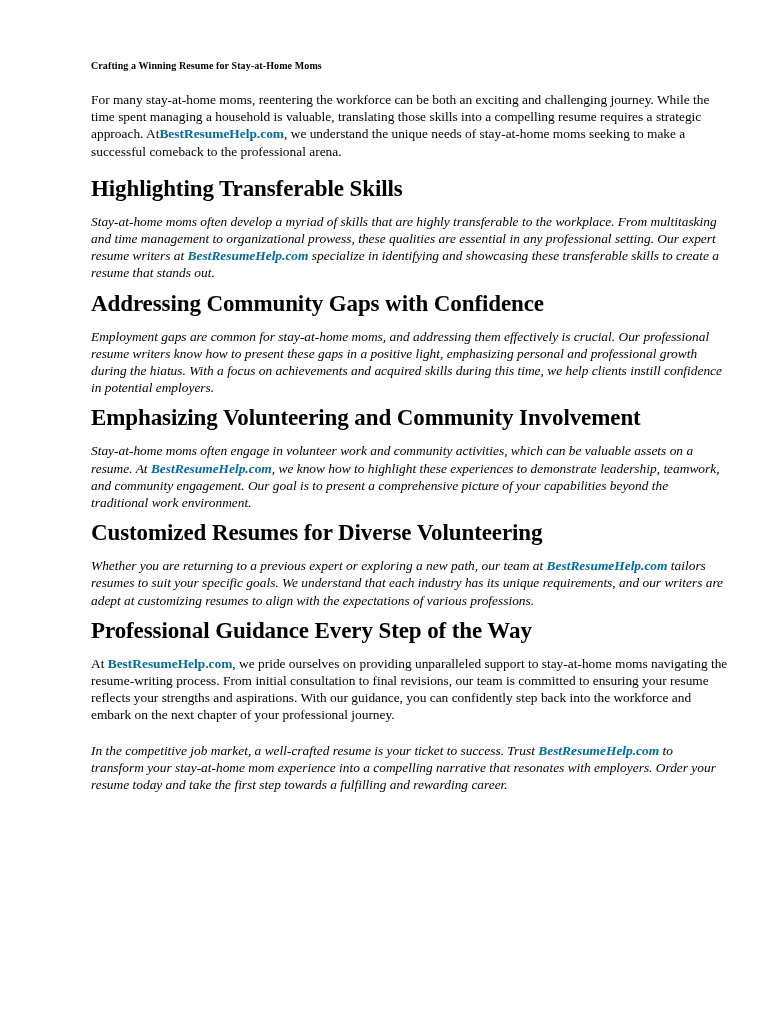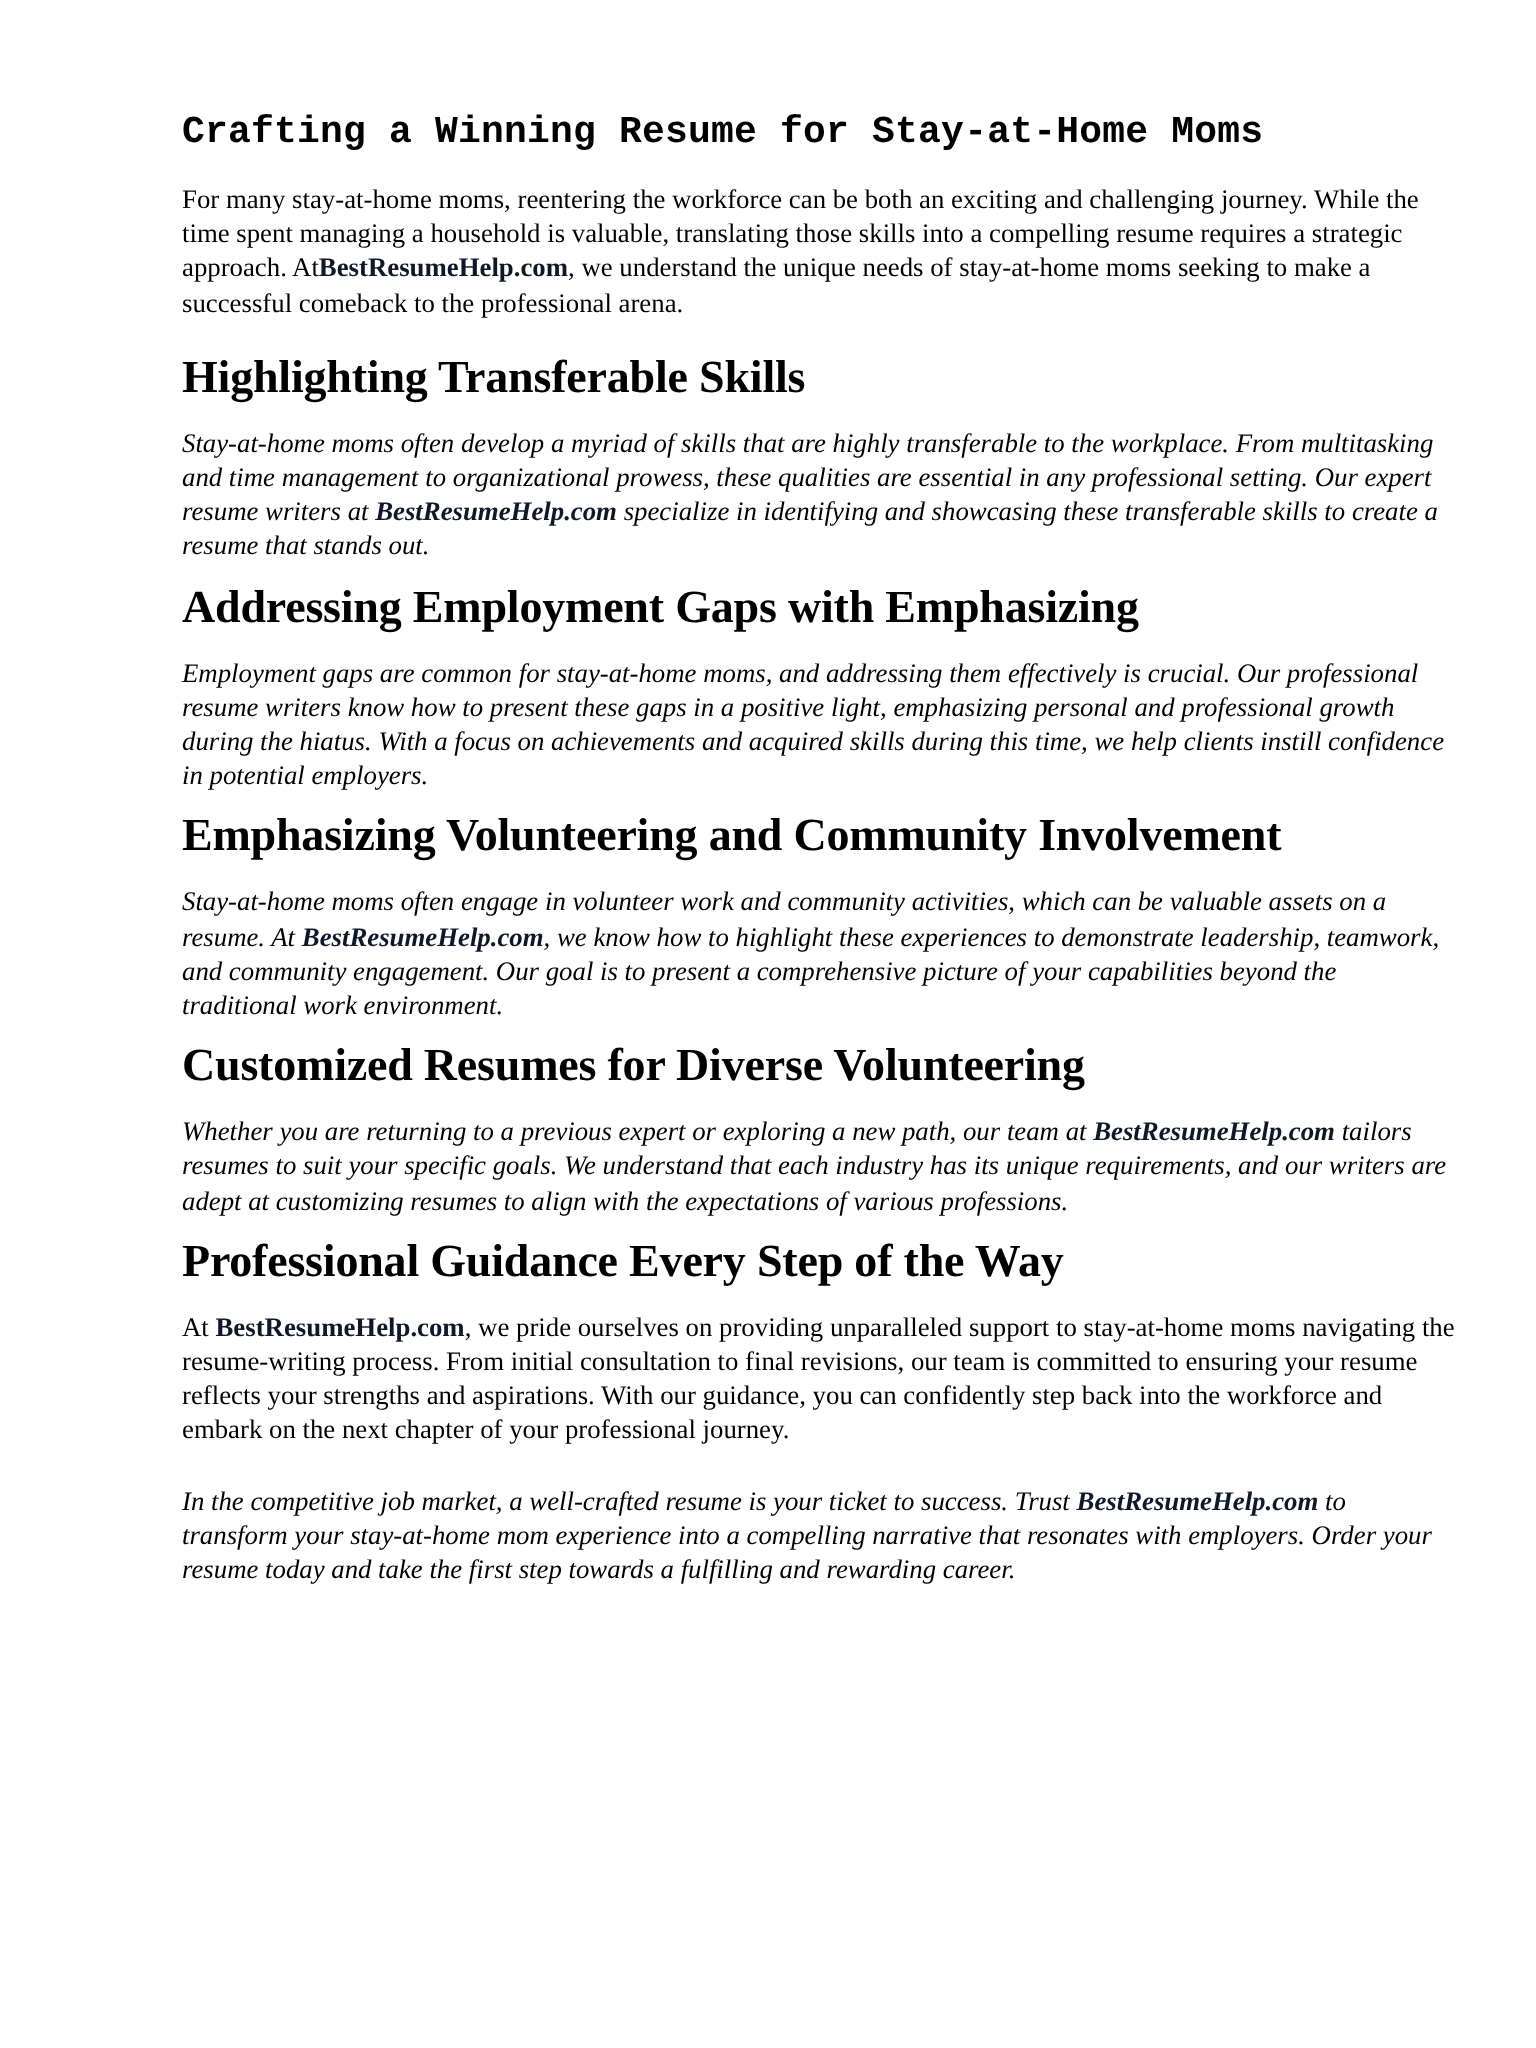--- a/index.html
+++ b/index.html
@@ -20,26 +20,25 @@
     height: 1024px;
     background: #ffffff;
   }
   .content {
     position: absolute;
     left: 91px;
     top: 58px;
     width: 637px;
   }
   .doc-title {
-    font-size: 19px;
+    font-size: 10px;
     font-weight: bold;
     line-height: 16px;
     margin: 0 0 17px 0;
     letter-spacing: 0.1px;
-    font-family: Liberation Mono, monospace;
   }
   .section-heading {
     font-size: 23px;
     font-weight: bold;
     line-height: 21px;
     margin: 0 0 14px 0;
     letter-spacing: -0.1px;
   }
   .para {
     font-size: 13.4px;
@@ -48,21 +47,21 @@
     text-align: left;
   }
   .para:last-child {
     margin-bottom: 0;
     font-style: italic;
   }
   .section {
     margin-top: 11px;
   }
   .brand-link {
-    color: #0f172a;
+    color: #0369a1;
     font-weight: bold;
     text-decoration: none;
     cursor: pointer;
   }
 </style>
 </head>
 <body>
 
 <div class="page">
   <div class="content">
@@ -70,21 +69,21 @@
     <h1 class="doc-title">Crafting a Winning Resume for Stay-at-Home Moms</h1>
 
     <p class="para"><span>For many stay-at-home moms, reentering the workforce can be both an exciting and challenging journey. While the time spent managing a household is valuable, translating those skills into a compelling resume requires a strategic approach. At</span><a class="brand-link" href="#">BestResumeHelp.com</a><span>, we understand the unique needs of stay-at-home moms seeking to make a successful comeback to the professional arena.</span></p>
 
     <div class="section">
       <h2 class="section-heading">Highlighting Transferable Skills</h2>
       <p class="para"><span>Stay-at-home moms often develop a myriad of skills that are highly transferable to the workplace. From multitasking and time management to organizational prowess, these qualities are essential in any professional setting. Our expert resume writers at </span><a class="brand-link" href="#">BestResumeHelp.com</a><span> specialize in identifying and showcasing these transferable skills to create a resume that stands out.</span></p>
     </div>
 
     <div class="section">
-      <h2 class="section-heading">Addressing Employment Gaps with Emphasizing</h2>
+      <h2 class="section-heading">Addressing Community Gaps with Confidence</h2>
       <p class="para"><span>Employment gaps are common for stay-at-home moms, and addressing them effectively is crucial. Our professional resume writers know how to present these gaps in a positive light, emphasizing personal and professional growth during the hiatus. With a focus on achievements and acquired skills during this time, we help clients instill confidence in potential employers.</span></p>
     </div>
 
     <div class="section">
       <h2 class="section-heading">Emphasizing Volunteering and Community Involvement</h2>
       <p class="para"><span>Stay-at-home moms often engage in volunteer work and community activities, which can be valuable assets on a resume. At </span><a class="brand-link" href="#">BestResumeHelp.com</a><span>, we know how to highlight these experiences to demonstrate leadership, teamwork, and community engagement. Our goal is to present a comprehensive picture of your capabilities beyond the traditional work environment.</span></p>
     </div>
 
     <div class="section">
       <h2 class="section-heading">Customized Resumes for Diverse Volunteering</h2>

